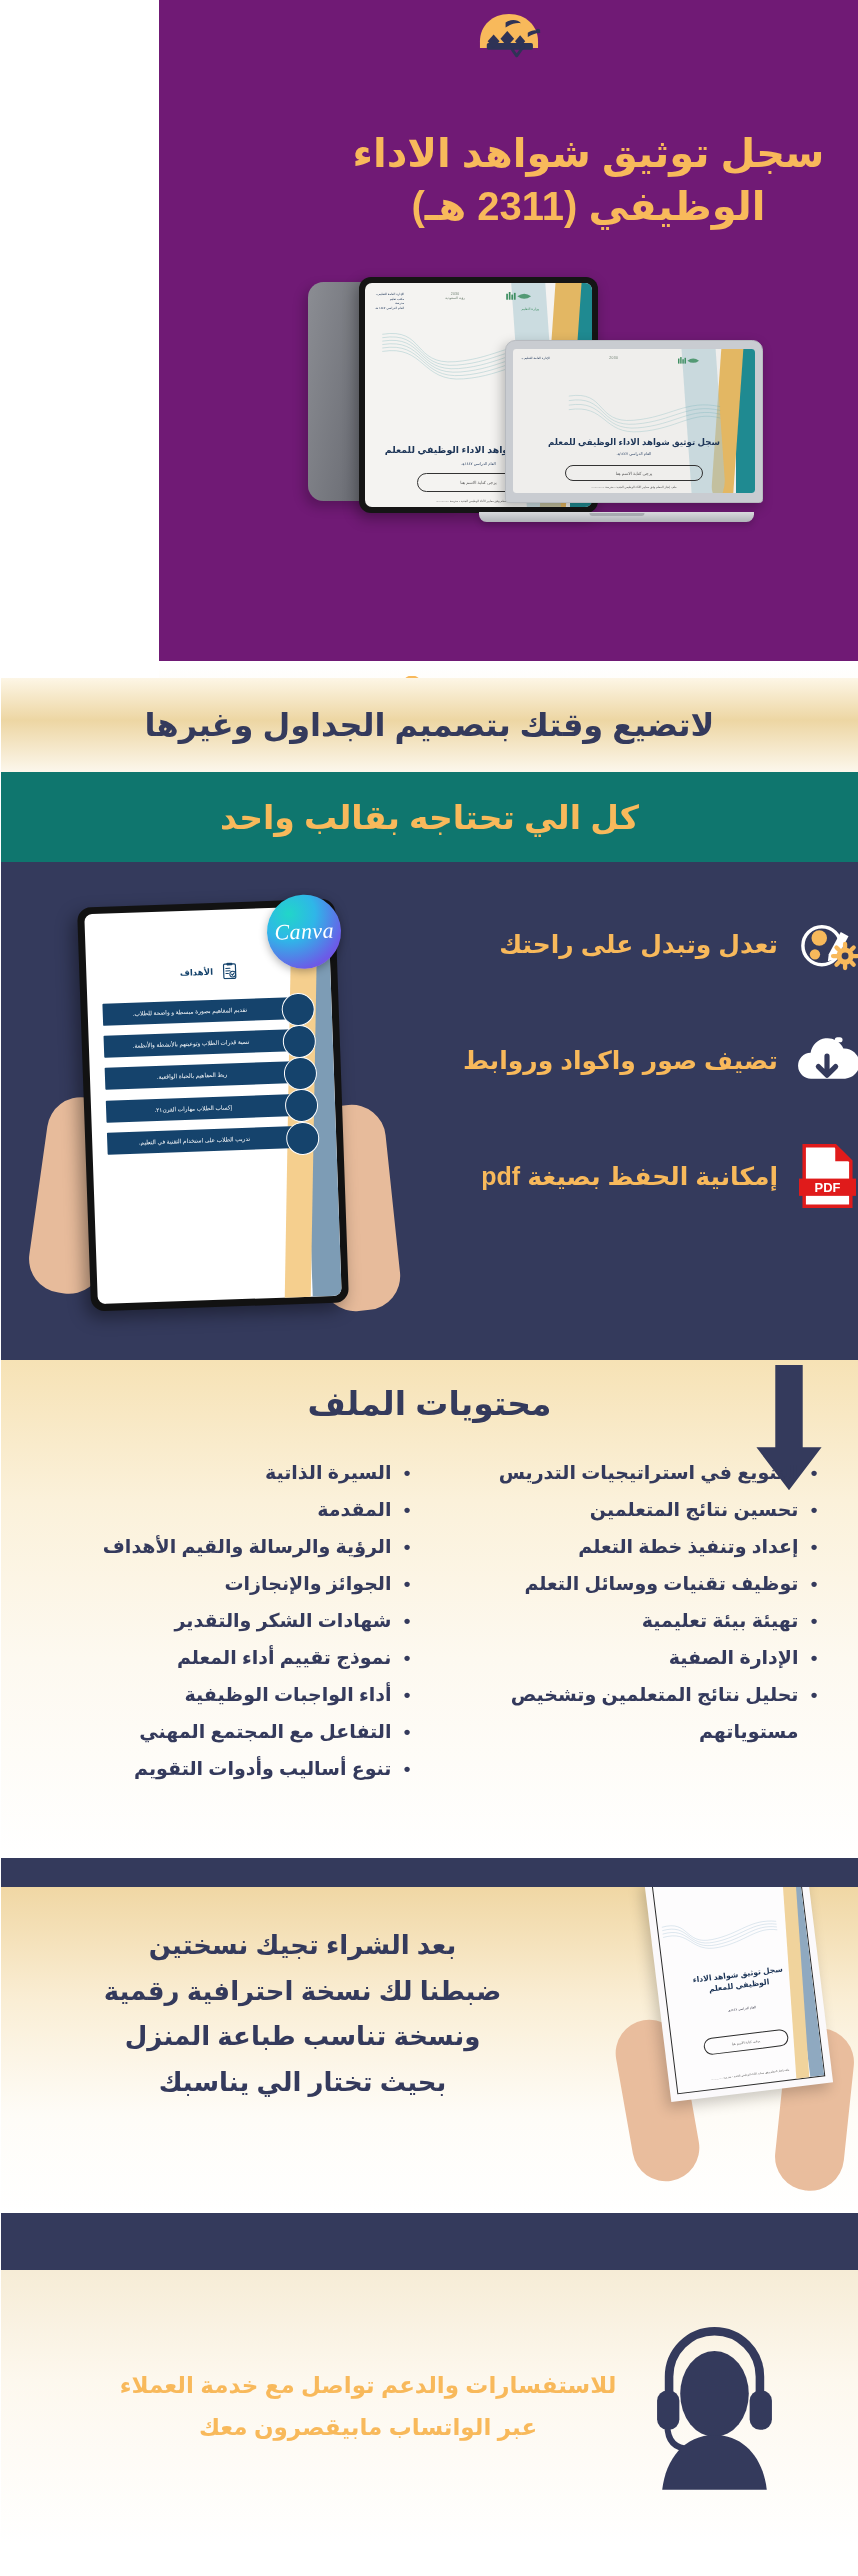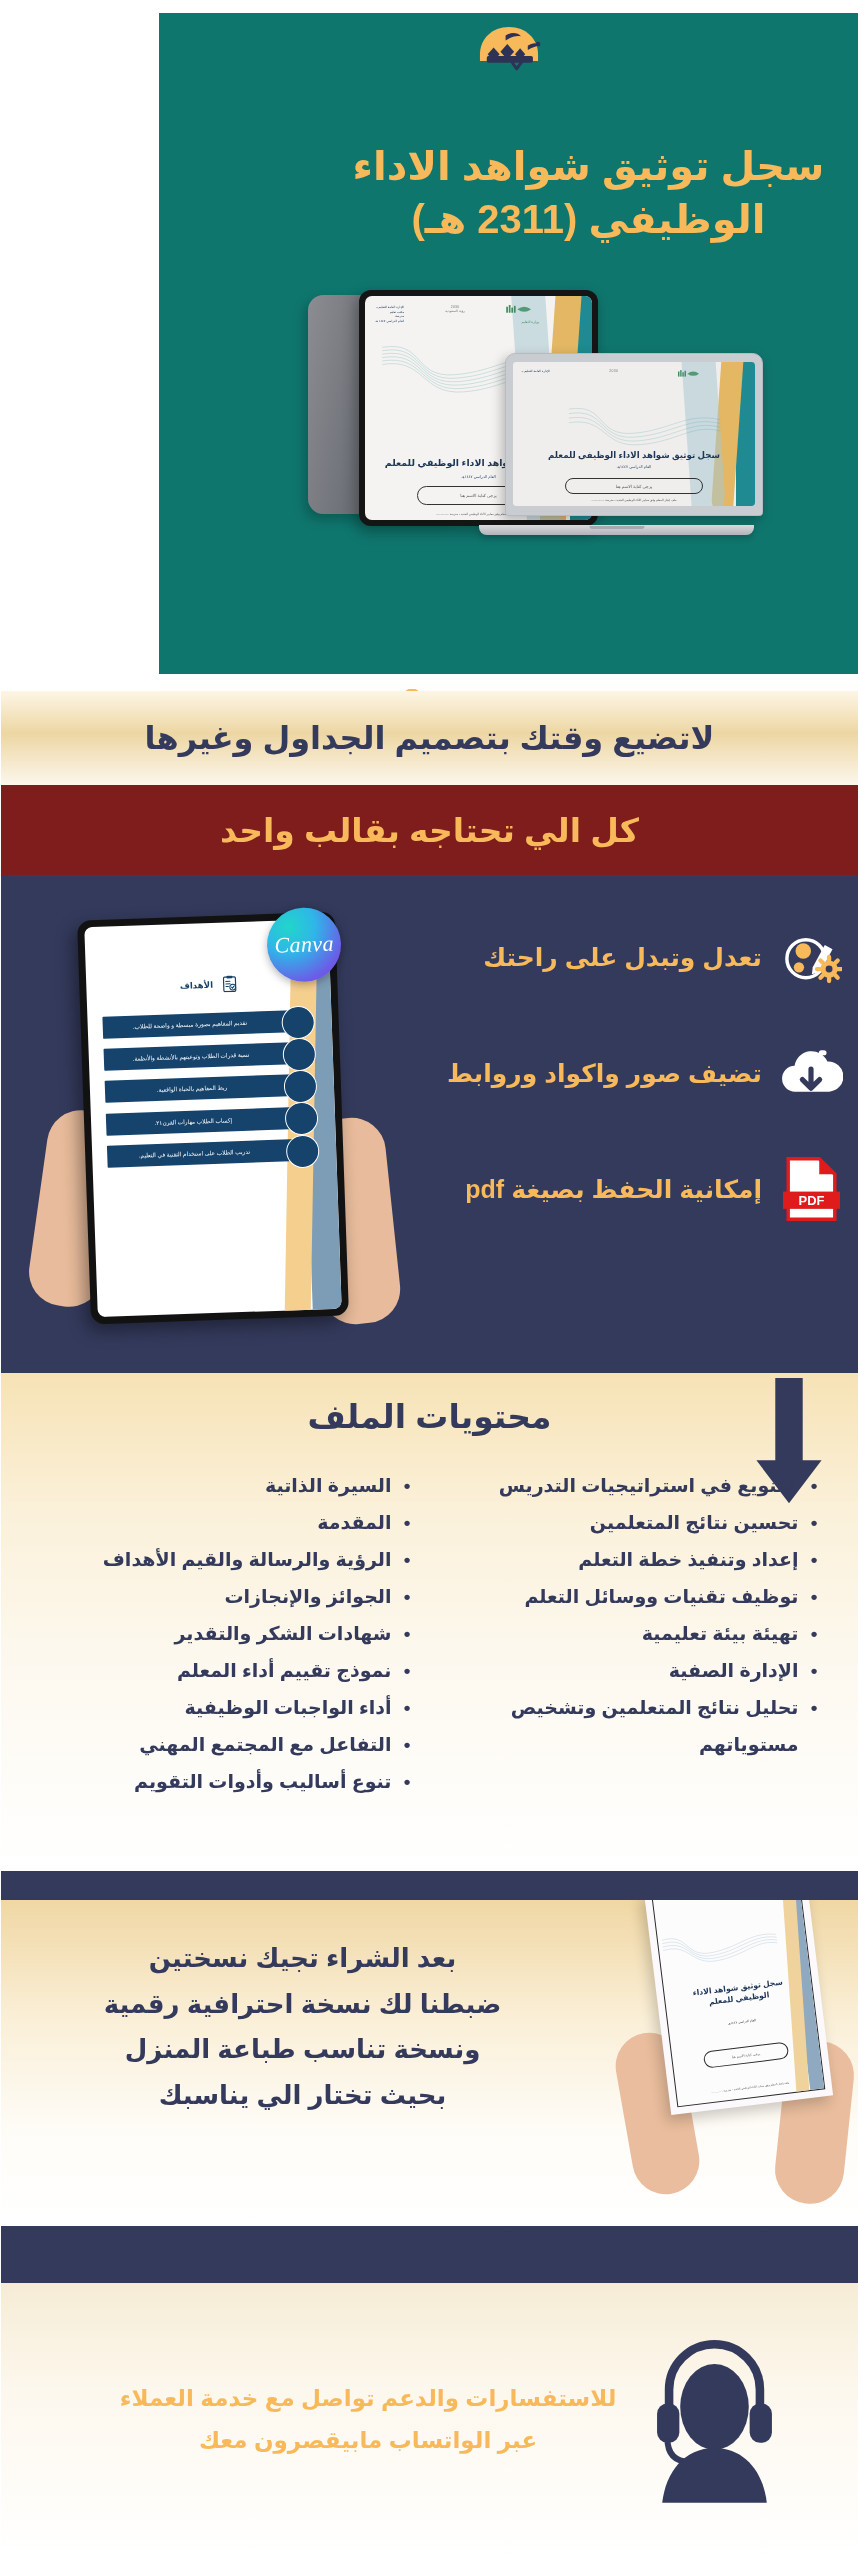--- a/index.html
+++ b/index.html
@@ -7,21 +7,21 @@
   body {
     font-family:"Liberation Sans","DejaVu Sans",sans-serif;
     background:#ffffff;
     width:859px; height:2576px;
     position:relative; overflow:hidden;
     direction:rtl;
   }
   .page { width:859px; height:2576px; position:relative; background:#fff; }
 
   
-  .hero { position:relative; width:700px; height:678px; background:#0f766e;margin-top:13px; }
+  .hero { position:relative; width:700px; height:678px; background:#701a75; }
   .logo-wrap { position:absolute; top:10.3px; left:50%; transform:translateX(-50%);
                width:94px; height:53px; display:flex; align-items:center; justify-content:center; }
   .logo-svg { display:block; }
 
   .hero-title { position:absolute; top:127px; left:0; width:859px; text-align:center;
                 color:#f8b95b; font-size:40px; font-weight:bold; line-height:1.32;
                 letter-spacing:0px; }
 
   
   .devices { position:absolute; top:258px; left:116px; width:661px; height:343px; }
@@ -85,27 +85,27 @@
                  text-align:center; }
   .stairs-icon { flex:0 0 auto; }
 
   
   .band-cream { position:relative; width:859px; height:94px;
                 background:linear-gradient(180deg,#fdf6e6 0%,#edd6a3 45%,#fcf7ec 100%);
                 display:flex; align-items:center; justify-content:center; }
   .band-cream h2 { color:#343a5c; font-size:32px; font-weight:bold; }
 
   
-  .band-navy { position:relative; width:859px; height:90px; background:#7f1d1d;
+  .band-navy { position:relative; width:859px; height:90px; background:#0f766e;
                display:flex; align-items:center; justify-content:center; }
   .band-navy h2 { color:#f8b95b; font-size:33px; font-weight:bold; }
 
   
   .features { position:relative; width:859px; height:498px; background:#343a5c; }
-  .feat-list { position:absolute; top:24px; right:16px; width:447px; }
+  .feat-list { position:absolute; top:24px; right:0; width:447px; }
   .feat-row { display:flex; align-items:center; justify-content:flex-start;
               gap:17px; height:116px; }
   .feat-label { color:#f8b95b; font-size:25px; font-weight:bold; white-space:nowrap; }
   .feat-ico { flex:0 0 auto; width:64px; height:52px; display:flex;
               align-items:center; justify-content:center; }
 
   .hand-tablet { position:absolute; top:6.9px; left:22px; width:404px; height:481px; }
   .hand-l, .hand-r { position:absolute; background:#e7bb9b; border-radius:34px; }
   .tab2 { position:absolute; left:62px; top:34px; width:258px; height:404px;
           background:#121212; border-radius:13.7px; padding:6.9px; transform:rotate(-2deg);

